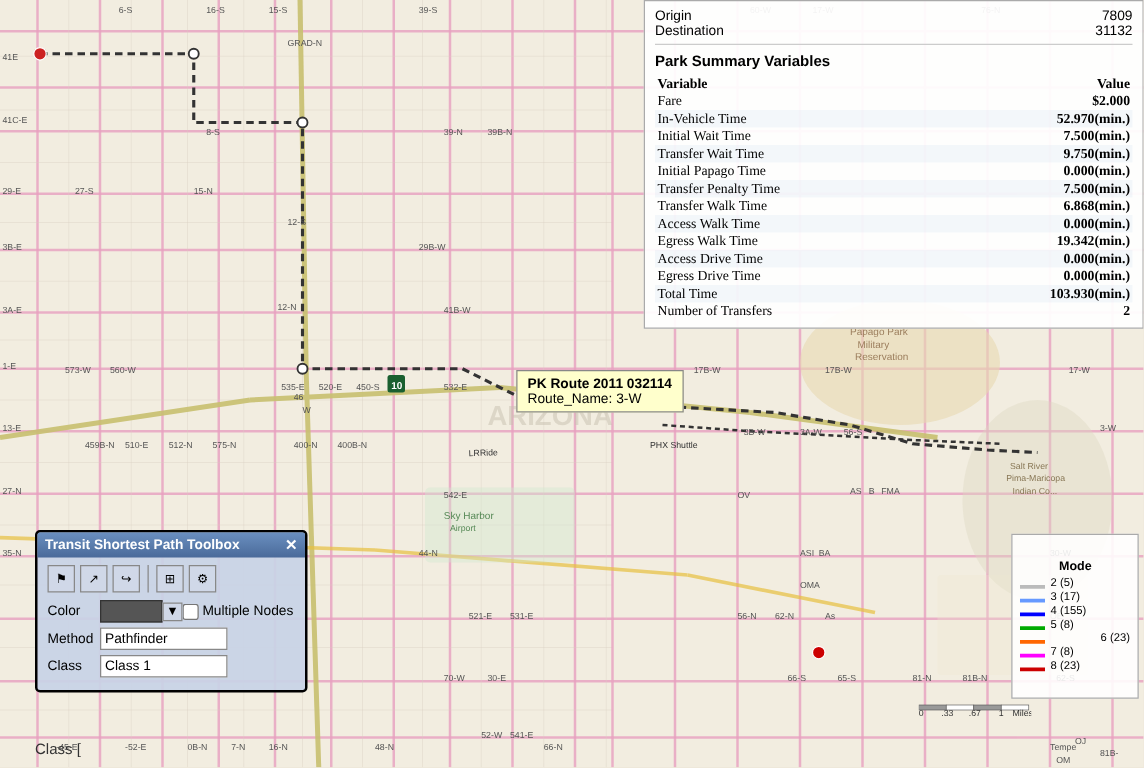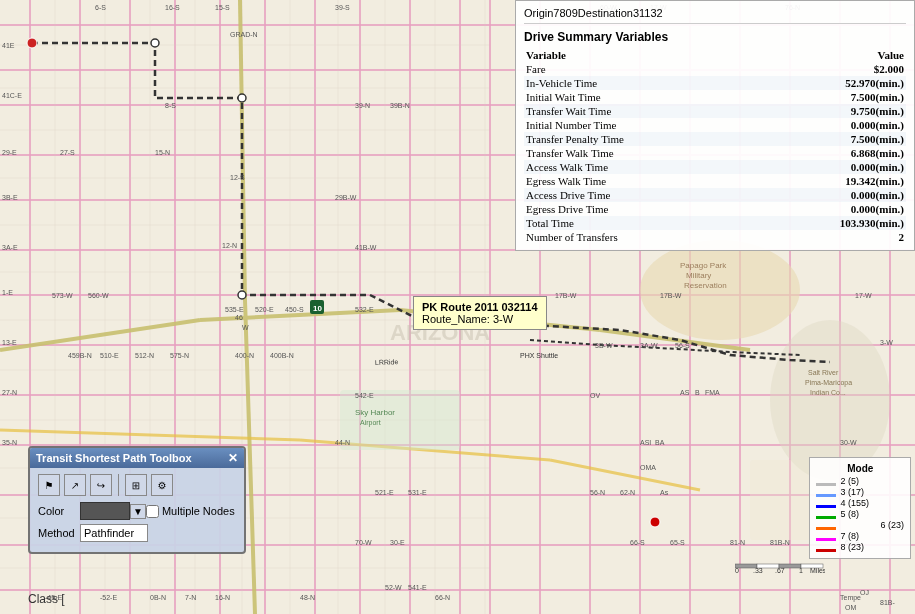--- a/index.html
+++ b/index.html
@@ -27,21 +27,21 @@
       top: 0; right: 0;
       width: 400px;
       background: rgba(255,255,255,0.93);
       border: 1px solid #aaa;
       padding: 6px 8px;
       font-size: 11px;
     }
 
     #path-summary .origin-dest {
       display: flex;
-      flex-direction: row;
+      flex-direction: column;
       margin-bottom: 6px;
       border-bottom: 1px solid #ccc;
       padding-bottom: 4px;
     }
 
     .od-row {
       display: flex;
       justify-content: space-between;
     }
 
@@ -97,21 +97,21 @@
       font-size: 11px;
     }
 
     
     #toolbox {
       position: absolute;
       bottom: 60px;
       left: 28px;
       width: 218px;
       background: rgba(200,210,230,0.92);
-      border: 2px solid #737373;
+      border: 2px solid #000000;
       border-radius: 4px;
       padding: 0;
       z-index: 20;
     }
 
     #toolbox-title {
       background: linear-gradient(to bottom, #6a8fc0, #4a6a9a);
       color: white;
       font-size: 11px;
       font-weight: bold;
@@ -189,36 +189,36 @@
     }
 
     .toolbox-multiple {
       display: flex;
       align-items: center;
       gap: 3px;
       font-size: 11px;
     }
 
     .toolbox-input {
-      width: 68px;
+      width: 102px;
       height: 18px;
       border: 1px solid #888;
       font-size: 11px;
       padding: 1px 3px;
       background: white;
     }
 
     
     #legend {
       position: absolute;
       bottom: 55px;
       right: 4px;
       background: rgba(255,255,255,0.88);
       border: 1px solid #aaa;
-      padding: 5px 6px;
+      padding: 20px 6px;
       font-size: 10px;
       z-index: 10;
     }
 
     #legend-title {
       font-weight: bold;
       font-size: 10px;
       margin-bottom: 2px;
       text-align: center;
     }
@@ -505,21 +505,21 @@
     <div class="origin-dest">
       <div class="od-row">
         <span class="od-label">Origin</span>
         <span class="od-value">7809</span>
       </div>
       <div class="od-row">
         <span class="od-label">Destination</span>
         <span class="od-value">31132</span>
       </div>
     </div>
-    <h3>Drive Summary Variables</h3>
+    <h3>Park Summary Variables</h3>
     <table class="summary-table">
       <thead>
         <tr>
           <td style="font-weight:bold;">Variable</td>
           <td style="font-weight:bold;text-align:right;">Value</td>
         </tr>
       </thead>
       <tbody id="summary-rows">
       <tr>
             <td>Fare</td>
@@ -531,21 +531,21 @@
           </tr>
           <tr>
             <td>Initial Wait Time</td>
             <td>7.500(min.)</td>
           </tr>
           <tr>
             <td>Transfer Wait Time</td>
             <td>9.750(min.)</td>
           </tr>
           <tr>
-            <td>Initial Number Time</td>
+            <td>Initial Papago Time</td>
             <td>0.000(min.)</td>
           </tr>
           <tr>
             <td>Transfer Penalty Time</td>
             <td>7.500(min.)</td>
           </tr>
           <tr>
             <td>Transfer Walk Time</td>
             <td>6.868(min.)</td>
           </tr>
@@ -608,20 +608,24 @@
           <input type="checkbox" style="">
           <span>Multiple Nodes</span>
         </div>
       </div>
 
       <div class="toolbox-row">
         <span class="toolbox-label">Method</span>
         <input type="text" class="toolbox-input" value="Pathfinder" style="">
       </div>
 
+      <div class="toolbox-row">
+        <span class="toolbox-label">Class</span>
+        <input type="text" class="toolbox-input" value="Class 1" style="">
+      </div>
     </div>
   </div>
 
   <div id="legend">
     <div id="legend-title">Mode</div>
     <div id="legend-items">
         <div class="legend-item">
           <span class="legend-color" style="background:#bbbbbb;height:3px;display:inline-block;width:20px;"></span>
           <span style="font-size:9px;">2 (5)</span>
         </div>

